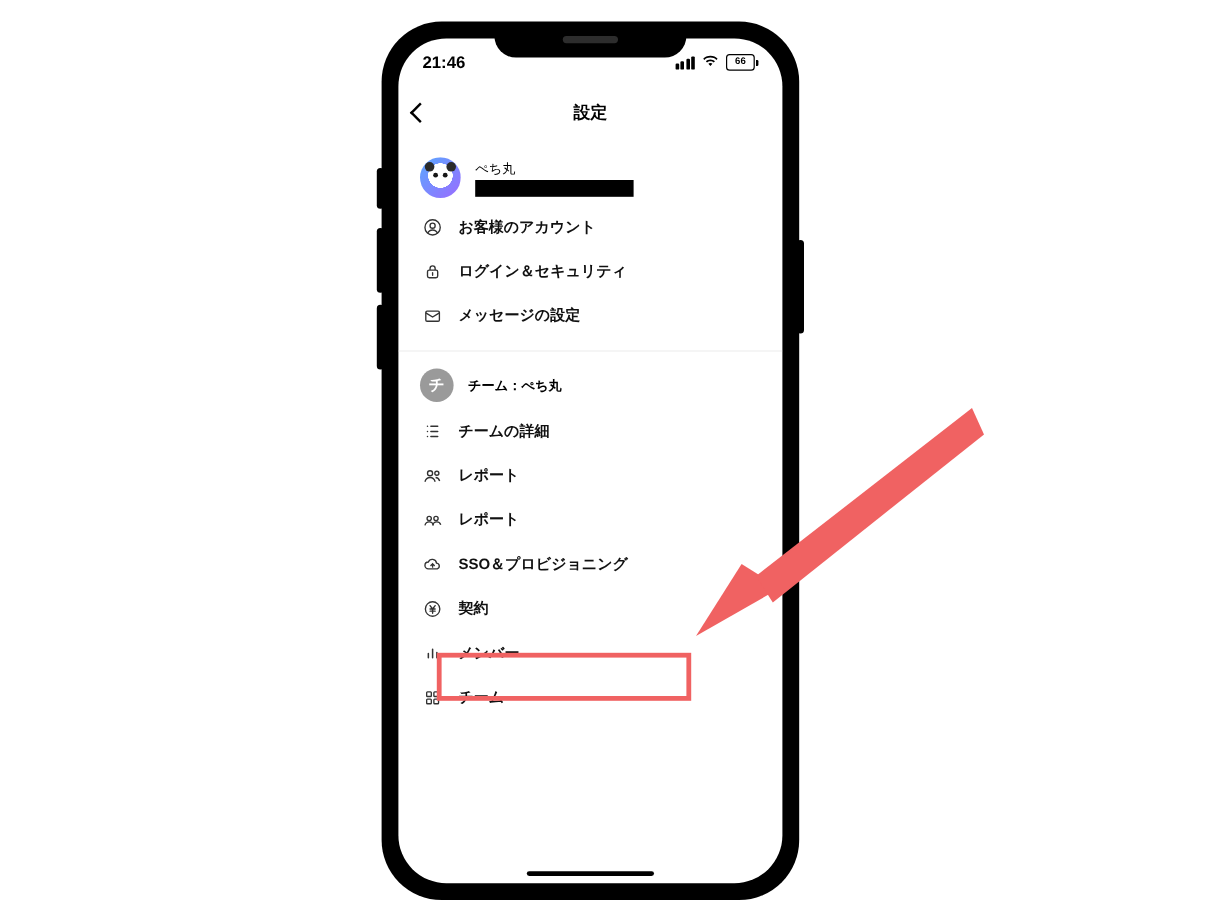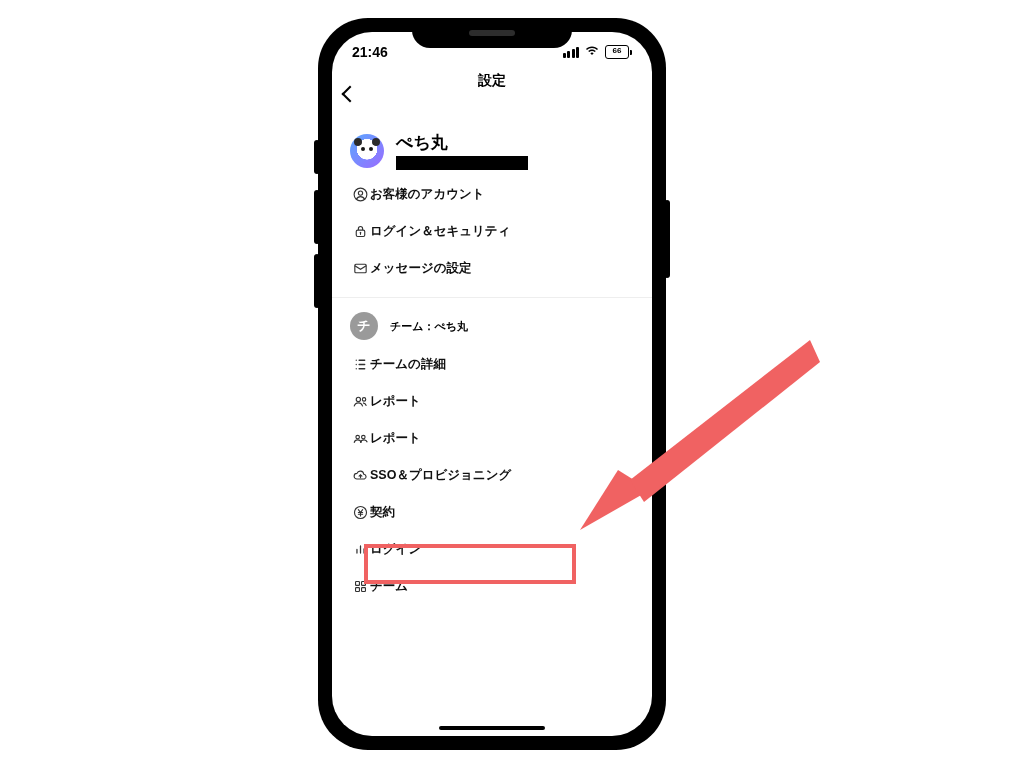--- a/index.html
+++ b/index.html
@@ -19,36 +19,36 @@
   .status{position:absolute;top:0;left:0;right:0;height:40px;display:flex;align-items:center;justify-content:space-between;padding:0 20px;font-weight:600;font-size:14px;color:#000;z-index:4}
   .status .right{display:flex;align-items:center;gap:5px}
   .sig{display:inline-flex;align-items:flex-end;gap:1.5px}
   .sig i{display:block;width:3px;background:#000;border-radius:1px}
   .sig i:nth-child(1){height:5px}.sig i:nth-child(2){height:7px}.sig i:nth-child(3){height:9px}.sig i:nth-child(4){height:11px}
   .batt{display:inline-flex;align-items:center}
   .batt-box{width:22px;height:12px;border:1.4px solid #000;border-radius:3px;position:relative;display:flex;align-items:flex-start;justify-content:center;font-size:8px;font-weight:700}
   .batt-tip{width:2px;height:5px;background:#000;border-radius:0 1px 1px 0;margin-left:1px}
   
   .app{position:absolute;top:40px;left:0;right:0;bottom:0;display:flex;flex-direction:column}
-  .nav{height:44px;display:flex;justify-content:center;position:relative;border-bottom:1px solid transparent}
+  .nav{height:44px;display:flex;align-items:center;justify-content:center;position:relative;border-bottom:1px solid transparent}
   .nav .back{position:absolute;left:12px;top:0;bottom:0;display:flex;align-items:center;color:#000}
   .nav .title{font-size:14px;font-weight:700}
   .scroll{flex:1;overflow:hidden;padding:6px 0 0 0}
-  .row{display:flex;align-items:center;padding:10px 18px;font-size:12.5px;color:#111}
+  .row{display:flex;align-items:center;gap:12px;padding:10px 18px;font-size:12.5px;color:#111}
   .row .icon{width:20px;display:flex;align-items:center;justify-content:center;color:#444;flex:0 0 20px}
   .row .icon svg{width:17px;height:17px}
   .row .label{font-weight:600}
   .profile{display:flex;align-items:center;gap:12px;padding:8px 18px 6px}
   .avatar{width:34px;height:34px;border-radius:50%;background:radial-gradient(circle at 50% 45%,#fff 0 40%,transparent 41%),linear-gradient(135deg,#5aa8ff,#9a6bff);position:relative;flex:0 0 34px;display:flex;align-items:center;justify-content:center}
   .avatar::after{content:"";position:absolute;width:18px;height:16px;border-radius:50%;background:#fff;top:9px}
   .avatar .ears::before,.avatar .ears::after{content:"";position:absolute;width:8px;height:8px;border-radius:50%;background:#2b2b2b;top:4px}
   .avatar .ears::before{left:4px}.avatar .ears::after{right:4px}
   .avatar .eyes::before,.avatar .eyes::after{content:"";position:absolute;width:4px;height:4px;border-radius:50%;background:#171717;top:13px;z-index:2}
   .avatar .eyes::before{left:11px}.avatar .eyes::after{right:11px}
-  .pname{font-size:17px;font-weight:700}
+  .pname{font-size:11px;font-weight:400}
   .redact{width:132px;height:14px;background:#000;margin-top:2px}
   .divider{height:1px;background:#eee;margin:10px 0 6px}
   .team-badge{width:28px;height:28px;border-radius:50%;background:#9a9a9a;color:#fff;display:flex;align-items:center;justify-content:center;font-size:13px;font-weight:700;flex:0 0 28px}
   .team-row{display:flex;align-items:center;gap:12px;padding:8px 18px 6px}
   
   .chev{width:10px;height:10px;border-left:2px solid #000;border-bottom:2px solid #000;transform:rotate(45deg)}
   
   .hl{position:absolute;border:4px solid #f06262;pointer-events:none;z-index:20}
   
   .arrow{position:absolute;z-index:30;pointer-events:none}
@@ -197,21 +197,21 @@
                 </svg>
               </span>
             <span class="label">契約</span>
           </div>
           <div class="row">
             <span class="icon">
                 <svg viewBox="0 0 24 24" stroke="#333" stroke-width="1.8" fill="none" stroke-linecap="round">
                   <path d="M7 17V12M12 17V7M17 17v-6"></path>
                 </svg>
               </span>
-            <span class="label">ログイン</span>
+            <span class="label">メンバー</span>
           </div>
           <div class="row">
             <span class="icon">
                 <svg viewBox="0 0 24 24" stroke="#333" stroke-width="1.6" fill="none">
                   <rect x="5" y="5" width="5.5" height="5.5" rx="1"></rect>
                   <rect x="13.5" y="5" width="5.5" height="5.5" rx="1"></rect>
                   <rect x="5" y="13.5" width="5.5" height="5.5" rx="1"></rect>
                   <rect x="13.5" y="13.5" width="5.5" height="5.5" rx="1"></rect>
                 </svg>
               </span>

